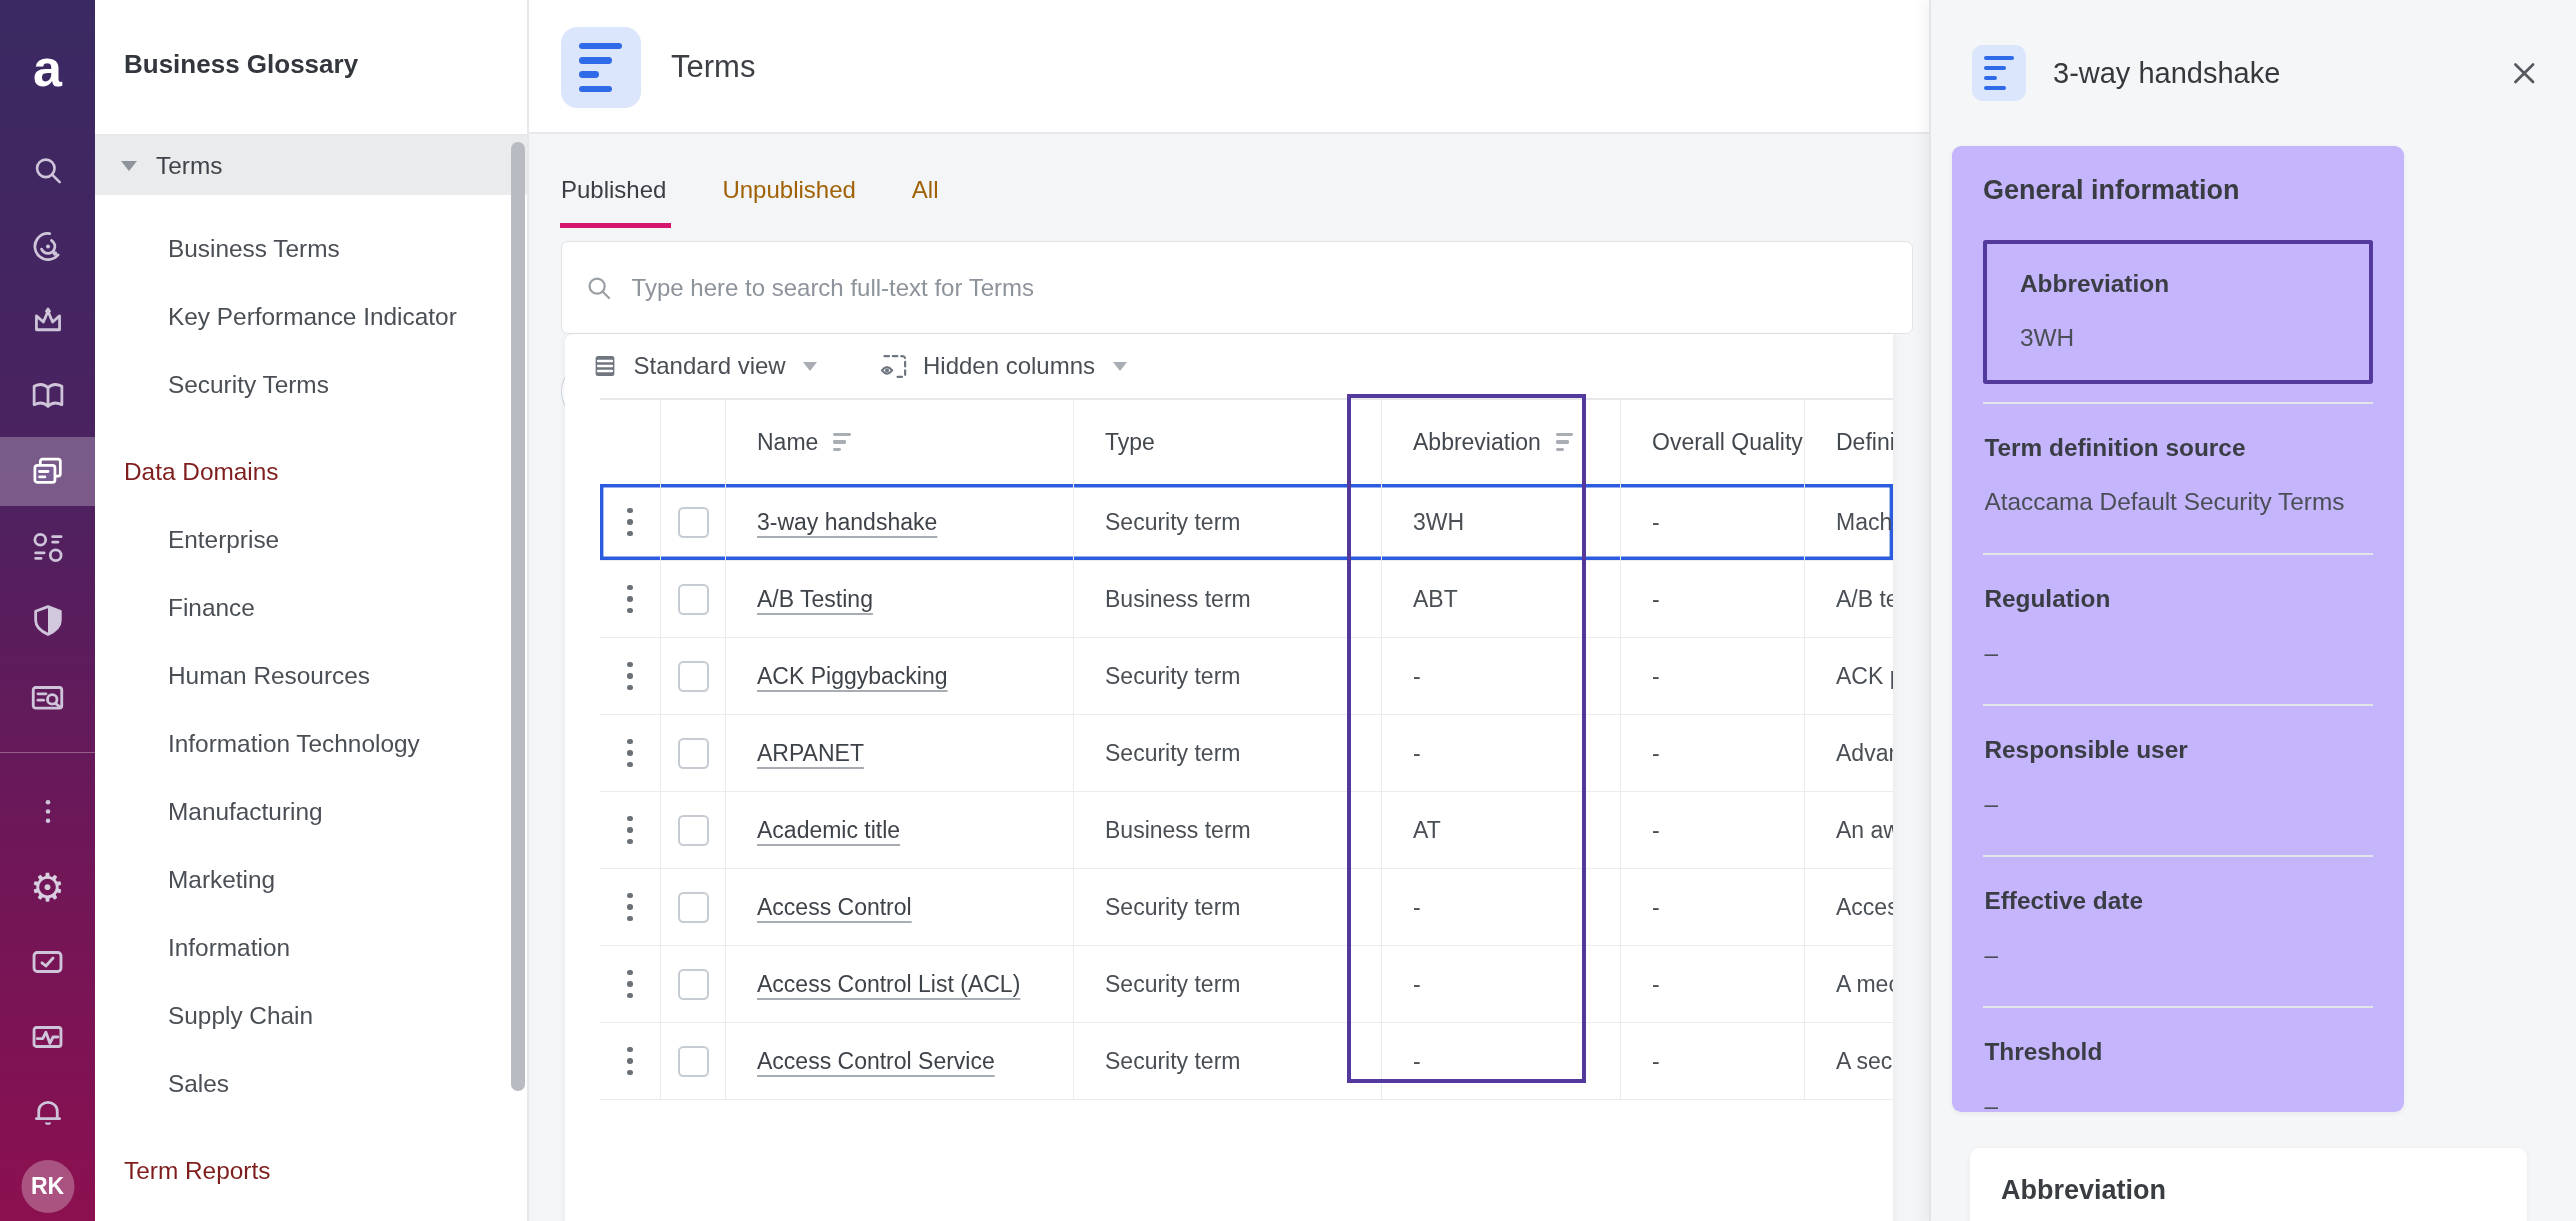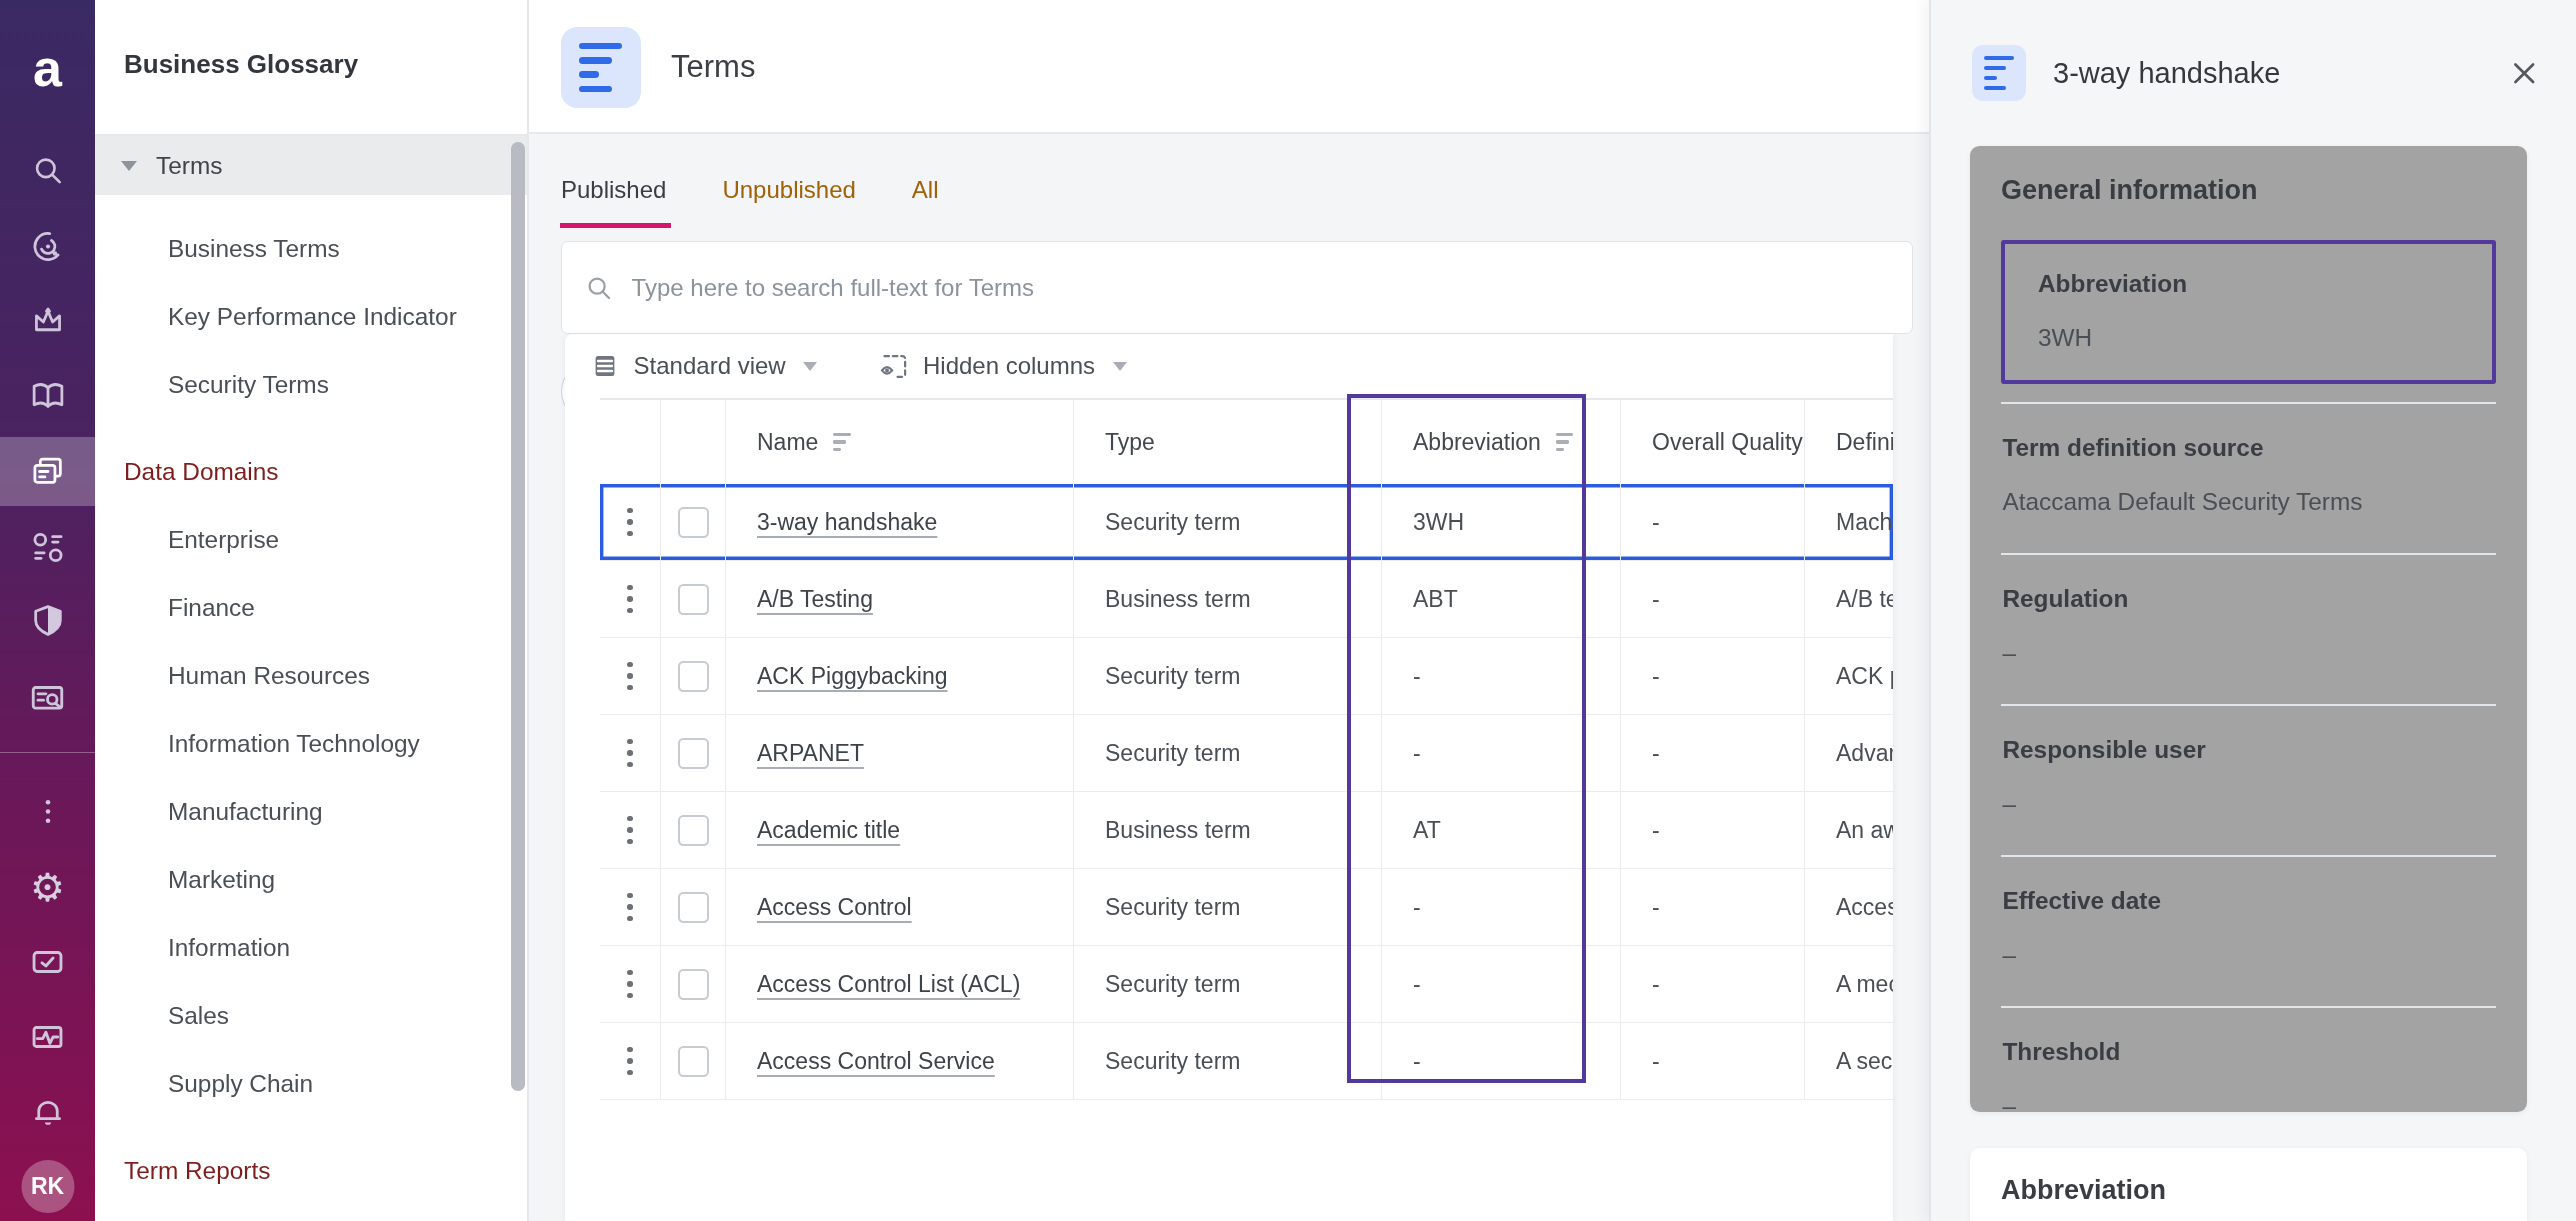--- a/index.html
+++ b/index.html
@@ -91,21 +91,21 @@
   
   .panel { position:absolute; left:1929px; top:0; width:647px; height:1222px; background:#f5f6f8;
            border-left:2px solid #e3e6e9; box-shadow:-5.4px 0 13.6px rgba(27,31,35,0.06); z-index:50; }
   .p-chip { position:absolute; left:41px; top:45px; width:54px; height:56px; border-radius:11px; background:#dbe5fb;
             display:flex; flex-direction:column; justify-content:center; gap:5.4px; padding-left:11.5px; }
   .p-chip .bar { height:4.7px; border-radius:2.7px; background:#2f6ae8; }
   .p-title { position:absolute; left:122px; top:45px; height:56px; display:flex; align-items:center; font-size:29px; font-weight:500; color:#35383d; }
   .p-close { position:absolute; right:35px; top:56px; width:34px; height:34px; display:flex; align-items:center; justify-content:center; cursor:pointer; }
   .p-close svg { stroke:#55595f; stroke-width:4; stroke-linecap:round; }
 
-  .p-card { position:absolute; left:39px; top:146px; width:557px; height:966px; background:#a3a3a3; border-radius:9.5px;
+  .p-card { position:absolute; left:21px; top:146px; width:452px; height:966px; background:#c4b5fd; border-radius:9.5px;
             box-shadow:0 1.4px 5.4px rgba(27,31,35,0.06); padding:28.5px 31px 0 31px; overflow:hidden; }
   .p-section-title { font-size:27px; font-weight:600; color:#393d42; }
   .hl-box { margin-top:34px; border:4.7px solid #53399b; border-radius:2.7px; padding:26px 0 28.5px 33px; }
   .pfield-label { font-size:24.4px; font-weight:600; color:#3a3e44; }
   .pfield-value { margin-top:26px; font-size:24.4px; color:#4a4f55; }
   .pfields { margin-top:17.6px; }
   .pfield { padding:30px 0 37px 1.4px; border-top:2px solid #e3e6e9; }
   .p-card2 { position:absolute; left:39px; top:1148px; width:557px; height:108px; background:#ffffff; border-radius:9.5px;
              box-shadow:0 1.4px 5.4px rgba(27,31,35,0.06); padding:27px 31px; }
 </style>
@@ -261,25 +261,25 @@
       <div class="sb-item">
 
         <span>Marketing</span>
       </div>
       <div class="sb-item">
 
         <span>Information</span>
       </div>
       <div class="sb-item">
 
+        <span>Supply Chain</span>
+      </div>
+      <div class="sb-item">
+
         <span>Sales</span>
-      </div>
-      <div class="sb-item">
-
-        <span>Supply Chain</span>
       </div>
       <div class="sb-item section">
 
         <span>Term Reports</span>
       </div>
   </div>
   <div class="sb-scrollbar"></div>
 </div>
 <div class="v-divider"></div>
 

